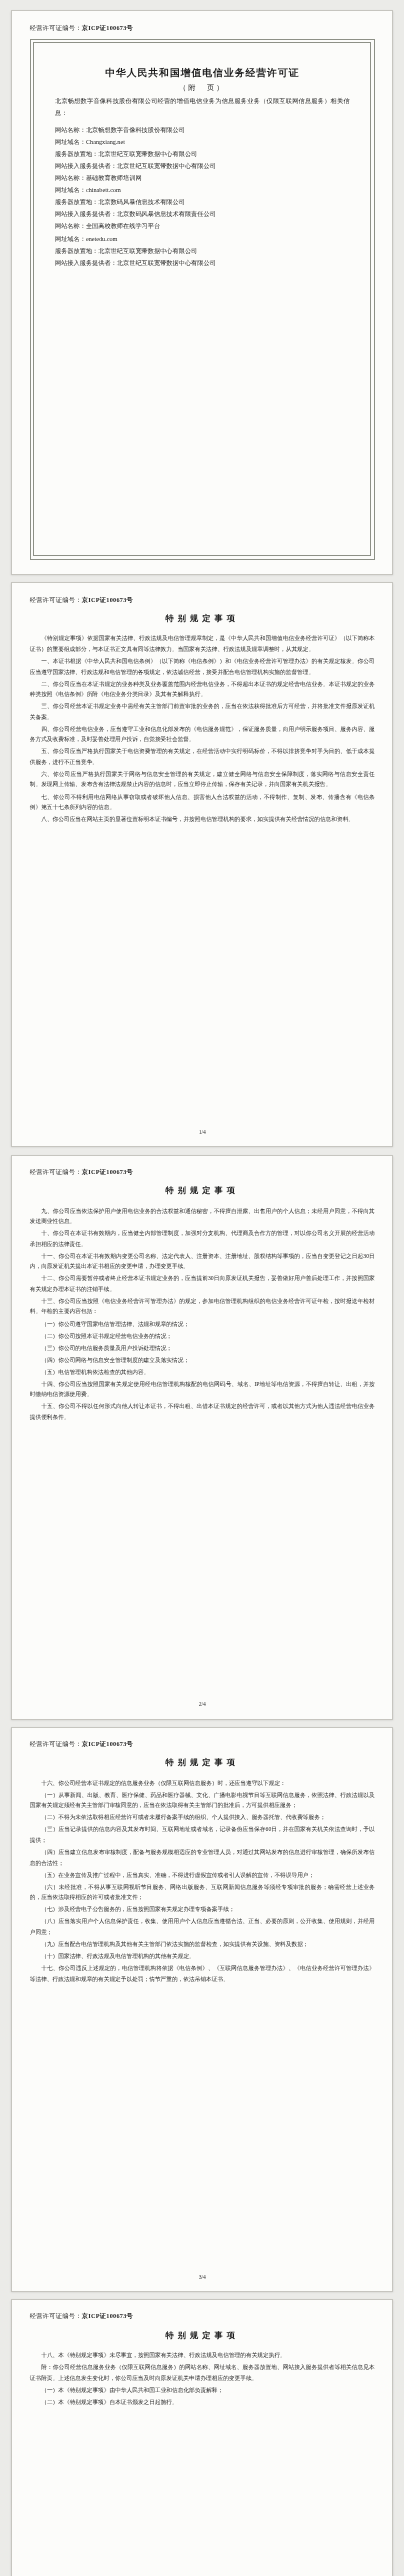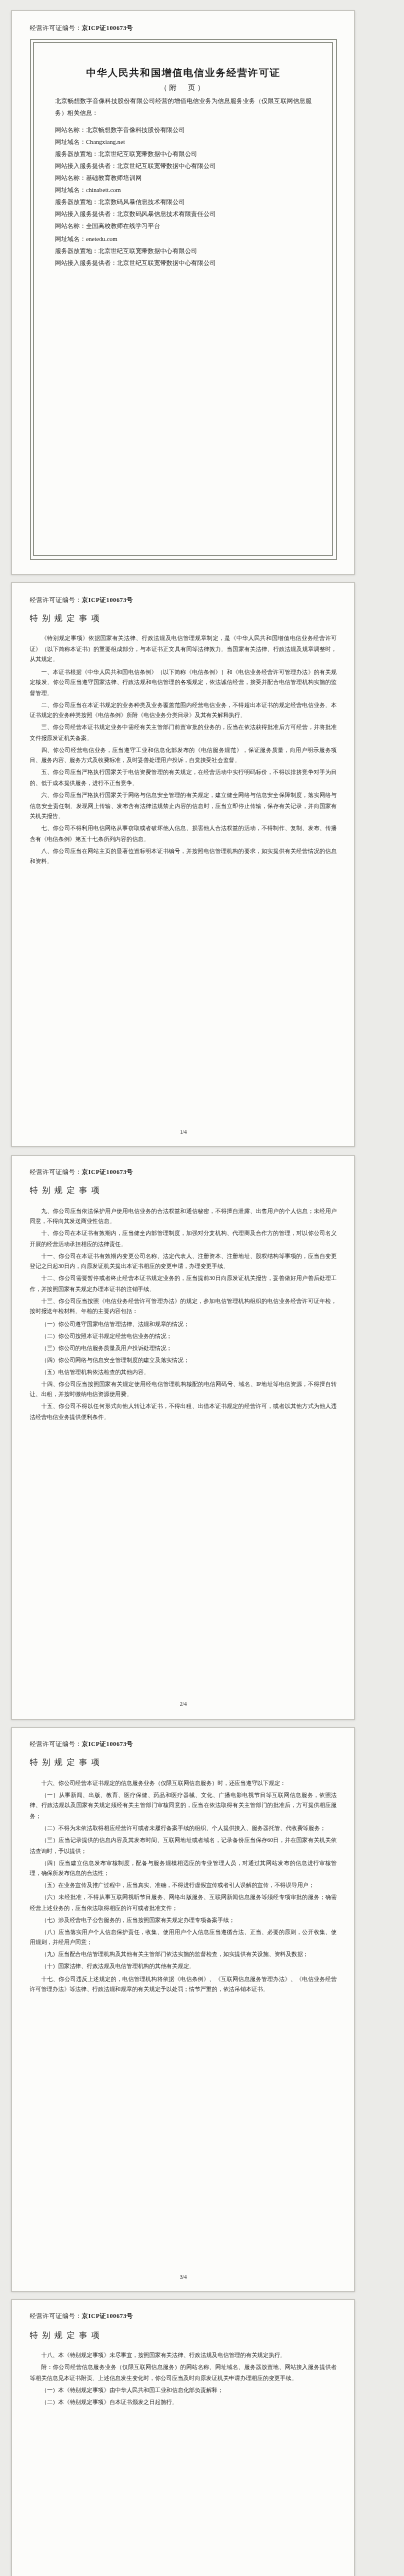--- a/index.html
+++ b/index.html
@@ -4,21 +4,21 @@
 <style>
   * { margin:0; padding:0; box-sizing:border-box; }
   html,body { background:#ebebe8; }
   body {
     width:405px;
     font-family:"Liberation Serif","DejaVu Serif",serif;
     color:#1d1d1d;
   }
   .doc { padding:10.3px 11.3px; display:flex; flex-direction:column; gap:7.2px; }
   .page {
-    width:344px; height:565px;
+    width:382px; height:565px;
     background:#fcfcfa;
     border:0.5px solid #c6c5bf;
     box-shadow:0 0.5px 2.1px rgba(0,0,0,0.14);
     padding:12.4px 17.5px 15.5px 17.5px;
     position:relative;
   }
   .page-header { font-size:6.2px; letter-spacing:0.3px; color:#222; }
   .page-header .lic-num { font-weight:bold; }
 
   
@@ -53,23 +53,23 @@
     line-height:1.9;
     text-align:justify;
     margin-bottom:5.2px;
   }
   .entry { font-size:6.2px; line-height:1.95; text-align:justify; }
   .entry-label { color:#1d1d1d; }
   .entry-value { color:#1d1d1d; }
 
   
   .prov-title {
-    text-align:left;
+    text-align:center;
     font-size:8.2px;
-    font-weight:normal;
+    font-weight:bold;
     letter-spacing:4.1px;
     margin:8.2px 0 9.3px 0;
   }
   .prov-body { font-size:5.7px; }
   .para {
     text-indent:2em;
     line-height:1.85;
     text-align:justify;
     margin-bottom:1.5px;
   }

